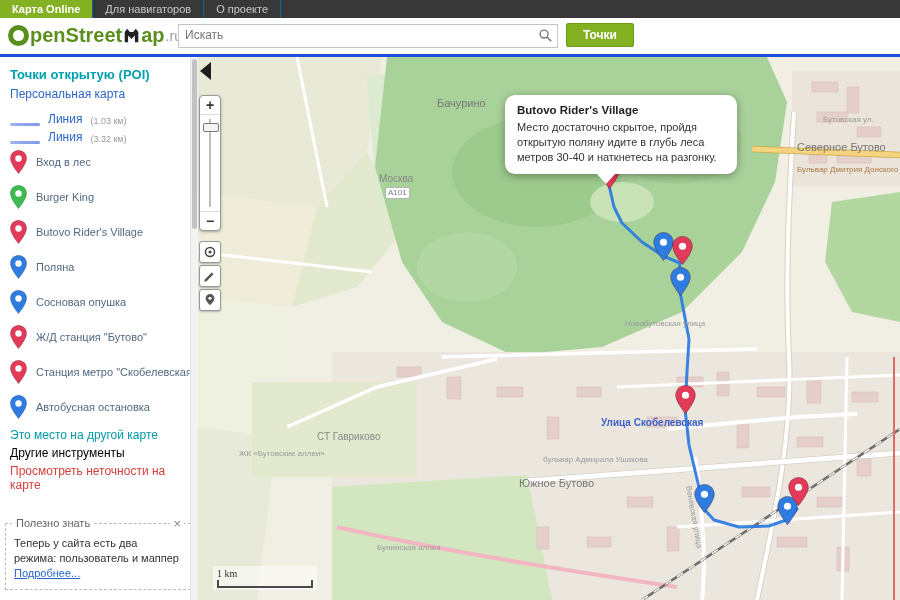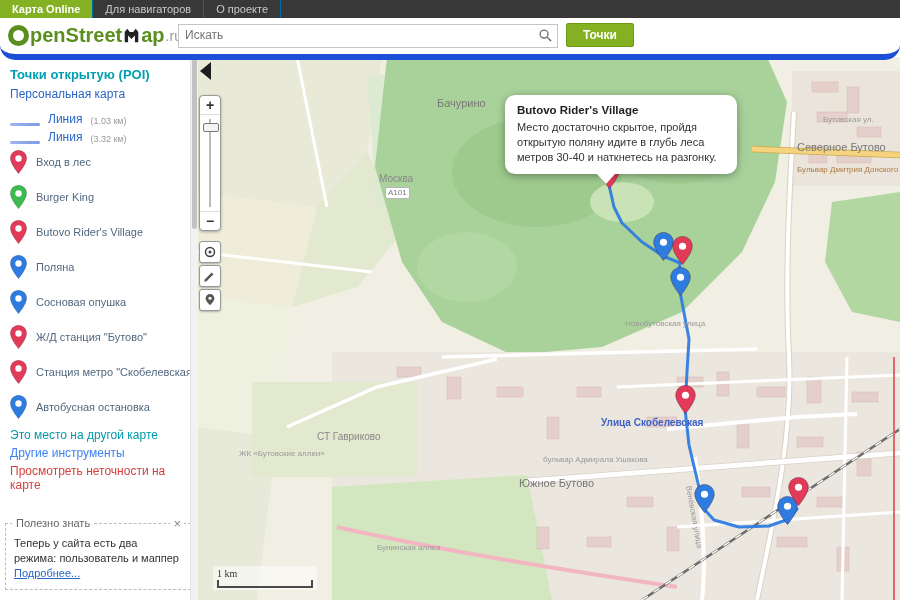--- a/index.html
+++ b/index.html
@@ -5,21 +5,21 @@
   html,body{margin:0;padding:0;background:#888;}
   .page{position:relative;width:900px;height:600px;overflow:hidden;background:#fff;
         font-family:"Liberation Sans",sans-serif;}
 
   
   .topbar{position:absolute;top:0;left:0;right:0;height:18px;background:#383838;display:flex;z-index:10;}
   .tab{font-size:11px;line-height:18px;padding:0 12px;color:#c9c9c9;border-right:1px solid #0369a1;cursor:pointer;}
   .tab.active{background:#84b122;color:#fff;font-weight:bold;}
 
   
-  .header{position:absolute;top:18px;left:0;right:0;height:36px;background:#fff;border-bottom:6px solid #1d4ed8;z-index:10;border-radius:15px;}
+  .header{position:absolute;top:18px;left:0;right:0;height:36px;background:#fff;border-bottom:3px solid #1d4ed8;z-index:10;}
   .logo{position:absolute;left:8px;top:6px;display:flex;align-items:center;font-size:20px;font-weight:bold;color:#5a8f1d;cursor:pointer;}
   .logo-o{width:21px;height:21px;border:5px solid #5a8f1d;border-radius:50%;box-sizing:border-box;margin-right:1px;}
   .logo-suffix{color:#9a9a9a;font-size:14px;font-weight:normal;margin-left:1px;}
   .search-box{position:absolute;left:178px;top:6px;width:378px;height:22px;border:1px solid #c4c4c4;background:#fff;}
   .search-box input{border:none;outline:none;width:340px;height:20px;padding:0 6px;font-size:12px;color:#333;font-family:inherit;}
   .search-icon{position:absolute;right:4px;top:3px;cursor:pointer;}
   .find-btn{position:absolute;left:566px;top:5px;height:24px;padding:0 16px;background:#84b122;color:#fff;
             font-size:12px;font-weight:bold;border:1px solid #6f9a18;border-radius:2px;cursor:pointer;font-family:inherit;}
 
   
@@ -29,21 +29,21 @@
   .personal{font-size:12px;color:#2a66c8;margin-bottom:7px;cursor:pointer;}
   .line-row{display:flex;align-items:flex-end;height:18px;gap:8px;cursor:pointer;}
   .line-swatch{width:30px;height:3px;background:linear-gradient(90deg,#9db4ef,#7d98e6);border-radius:2px;}
   .line-label{font-size:12px;color:#2a66c8;}
   .line-len{font-size:9px;color:#999;}
   .poi-row{display:flex;align-items:center;gap:9px;height:35px;cursor:pointer;}
   .poi-pin{flex:0 0 auto;display:flex;}
   .poi-label{font-size:11px;color:#51687f;white-space:nowrap;}
   .sb-link{font-size:12px;margin:4px 0;cursor:pointer;}
   .c-teal{color:#009aa8;}
-  .c-blue{color:#3b82f6;}
+  .c-blue{color:#000000;}
   .c-red{color:#d43f3a;}
   .notice{position:absolute;left:5px;bottom:10px;width:168px;border:1px dashed #bbb;background:#fff;
           padding:12px 8px 8px;font-size:11px;color:#333;line-height:1.35;}
   .notice-title{position:absolute;top:-8px;left:6px;background:#fff;padding:0 4px;font-size:11px;color:#666;}
   .notice-close{position:absolute;top:-9px;right:6px;background:#fff;padding:0 3px;color:#888;cursor:pointer;font-size:13px;}
   .notice-link{color:#2a66c8;text-decoration:underline;cursor:pointer;}
 
   
   .sb-scroll{position:absolute;left:190px;top:57px;width:7px;bottom:0;background:#f2f2f2;border-left:1px solid #e3e3e3;z-index:6;}
   .sb-thumb{position:absolute;left:1px;top:2px;width:5px;height:170px;background:#c2c2c2;border-radius:3px;cursor:pointer;}

